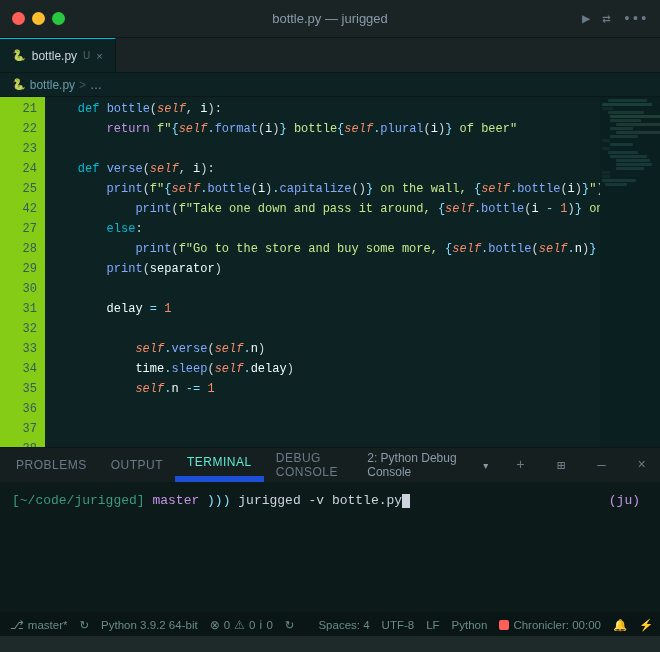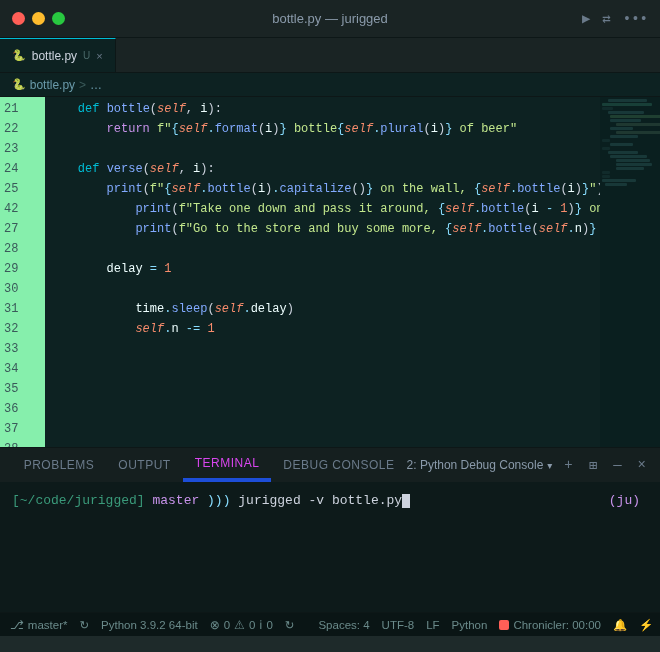--- a/index.html
+++ b/index.html
@@ -109,25 +109,26 @@
     
     .editor {
       background: #0d2222;
       display: flex;
       height: 350px;
       overflow: hidden;
     }
     .line-numbers {
       width: 45px;
       padding: 0 8px 0 4px;
+      text-align: right;
       color: #3a5a5a;
       font-size: 12px;
       line-height: 20px;
       flex-shrink: 0;
-      background: #86efac;
+      background: #84cc16;
       padding-top: 2px;
     }
     .code-area {
       flex: 1;
       padding: 2px 0;
       line-height: 20px;
       overflow: hidden;
     }
     .code-line {
       line-height: 20px;
@@ -184,30 +185,30 @@
       height: 100%;
       display: flex;
       align-items: center;
       font-family: -apple-system, sans-serif;
       font-size: 12px;
       cursor: pointer;
       text-transform: uppercase;
       letter-spacing: 0.5px;
     }
     .panel-tab.active {
-      color: #d946ef;
-      border-bottom: 4px solid #1d4ed8;
+      color: #5eead4;
+      border-bottom: 6px solid #1d4ed8;
     }
     .panel-tab.inactive {
       color: #6a7a8a;
     }
     .panel-tab-right {
       display: flex;
       align-items: center;
-      gap: 8px;
+      gap: 24px;
       padding-right: 6px;
     }
     .panel-tab-right-label {
       font-family: -apple-system, sans-serif;
       font-size: 12px;
       color: #8a9aaa;
       display: flex;
       align-items: center;
       gap: 4px;
     }
@@ -350,32 +351,35 @@
 
     <div class="code-line">&nbsp;</div>
 
     <div class="code-line">    <span class="kw">def</span> <span class="fn">verse</span>(<span class="self">self</span>, <span class="var">i</span>):</div>
 
     <div class="code-line">        <span class="fn">print</span>(<span class="str">f"</span><span class="punc">{</span><span class="self">self</span><span class="punc">.</span><span class="fn">bottle</span>(<span class="var">i</span>)<span class="punc">.</span><span class="fn">capitalize</span>()<span class="punc">}</span><span class="str"> on the wall, </span><span class="punc">{</span><span class="self">self</span><span class="punc">.</span><span class="fn">bottle</span>(<span class="var">i</span>)<span class="punc">}</span><span class="str">"</span>)</div>
 
 
     <div class="code-line">            <span class="fn">print</span>(<span class="str">f"Take one down and pass it around, </span><span class="punc">{</span><span class="self">self</span><span class="punc">.</span><span class="fn">bottle</span>(<span class="var">i</span> <span class="op">-</span> <span class="num">1</span>)<span class="punc">}</span><span class="str"> on the wall"</span>)</div>
 
+    <div class="code-line">        <span class="kw">else</span>:</div>
 
     <div class="code-line">            <span class="fn">print</span>(<span class="str">f"Go to the store and buy some more, </span><span class="punc">{</span><span class="self">self</span><span class="punc">.</span><span class="fn">bottle</span>(<span class="self">self</span><span class="punc">.</span><span class="var">n</span>)<span class="punc">}</span><span class="str"> on the wall"</span>)</div>
 
+    <div class="code-line">        <span class="fn">print</span>(<span class="var">separator</span>)</div>
 
     <div class="code-line">&nbsp;</div>
 
     <div class="code-line">        <span class="var">delay</span> <span class="op">=</span> <span class="num">1</span></div>
 
     <div class="code-line">&nbsp;</div>
 
 
 
+    <div class="code-line">            <span class="self">self</span><span class="punc">.</span><span class="fn">verse</span>(<span class="self">self</span><span class="punc">.</span><span class="var">n</span>)</div>
 
     <div class="code-line">            <span class="var">time</span><span class="punc">.</span><span class="fn">sleep</span>(<span class="self">self</span><span class="punc">.</span><span class="var">delay</span>)</div>
 
     <div class="code-line">            <span class="self">self</span><span class="punc">.</span><span class="var">n</span> <span class="op">-=</span> <span class="num">1</span></div>
 
   </div>
 
   <div class="minimap">
     <div class="minimap-lines">
       <div class="mm-line" style="width:70%;background:#2a5a5a;margin-left:10%"></div>

